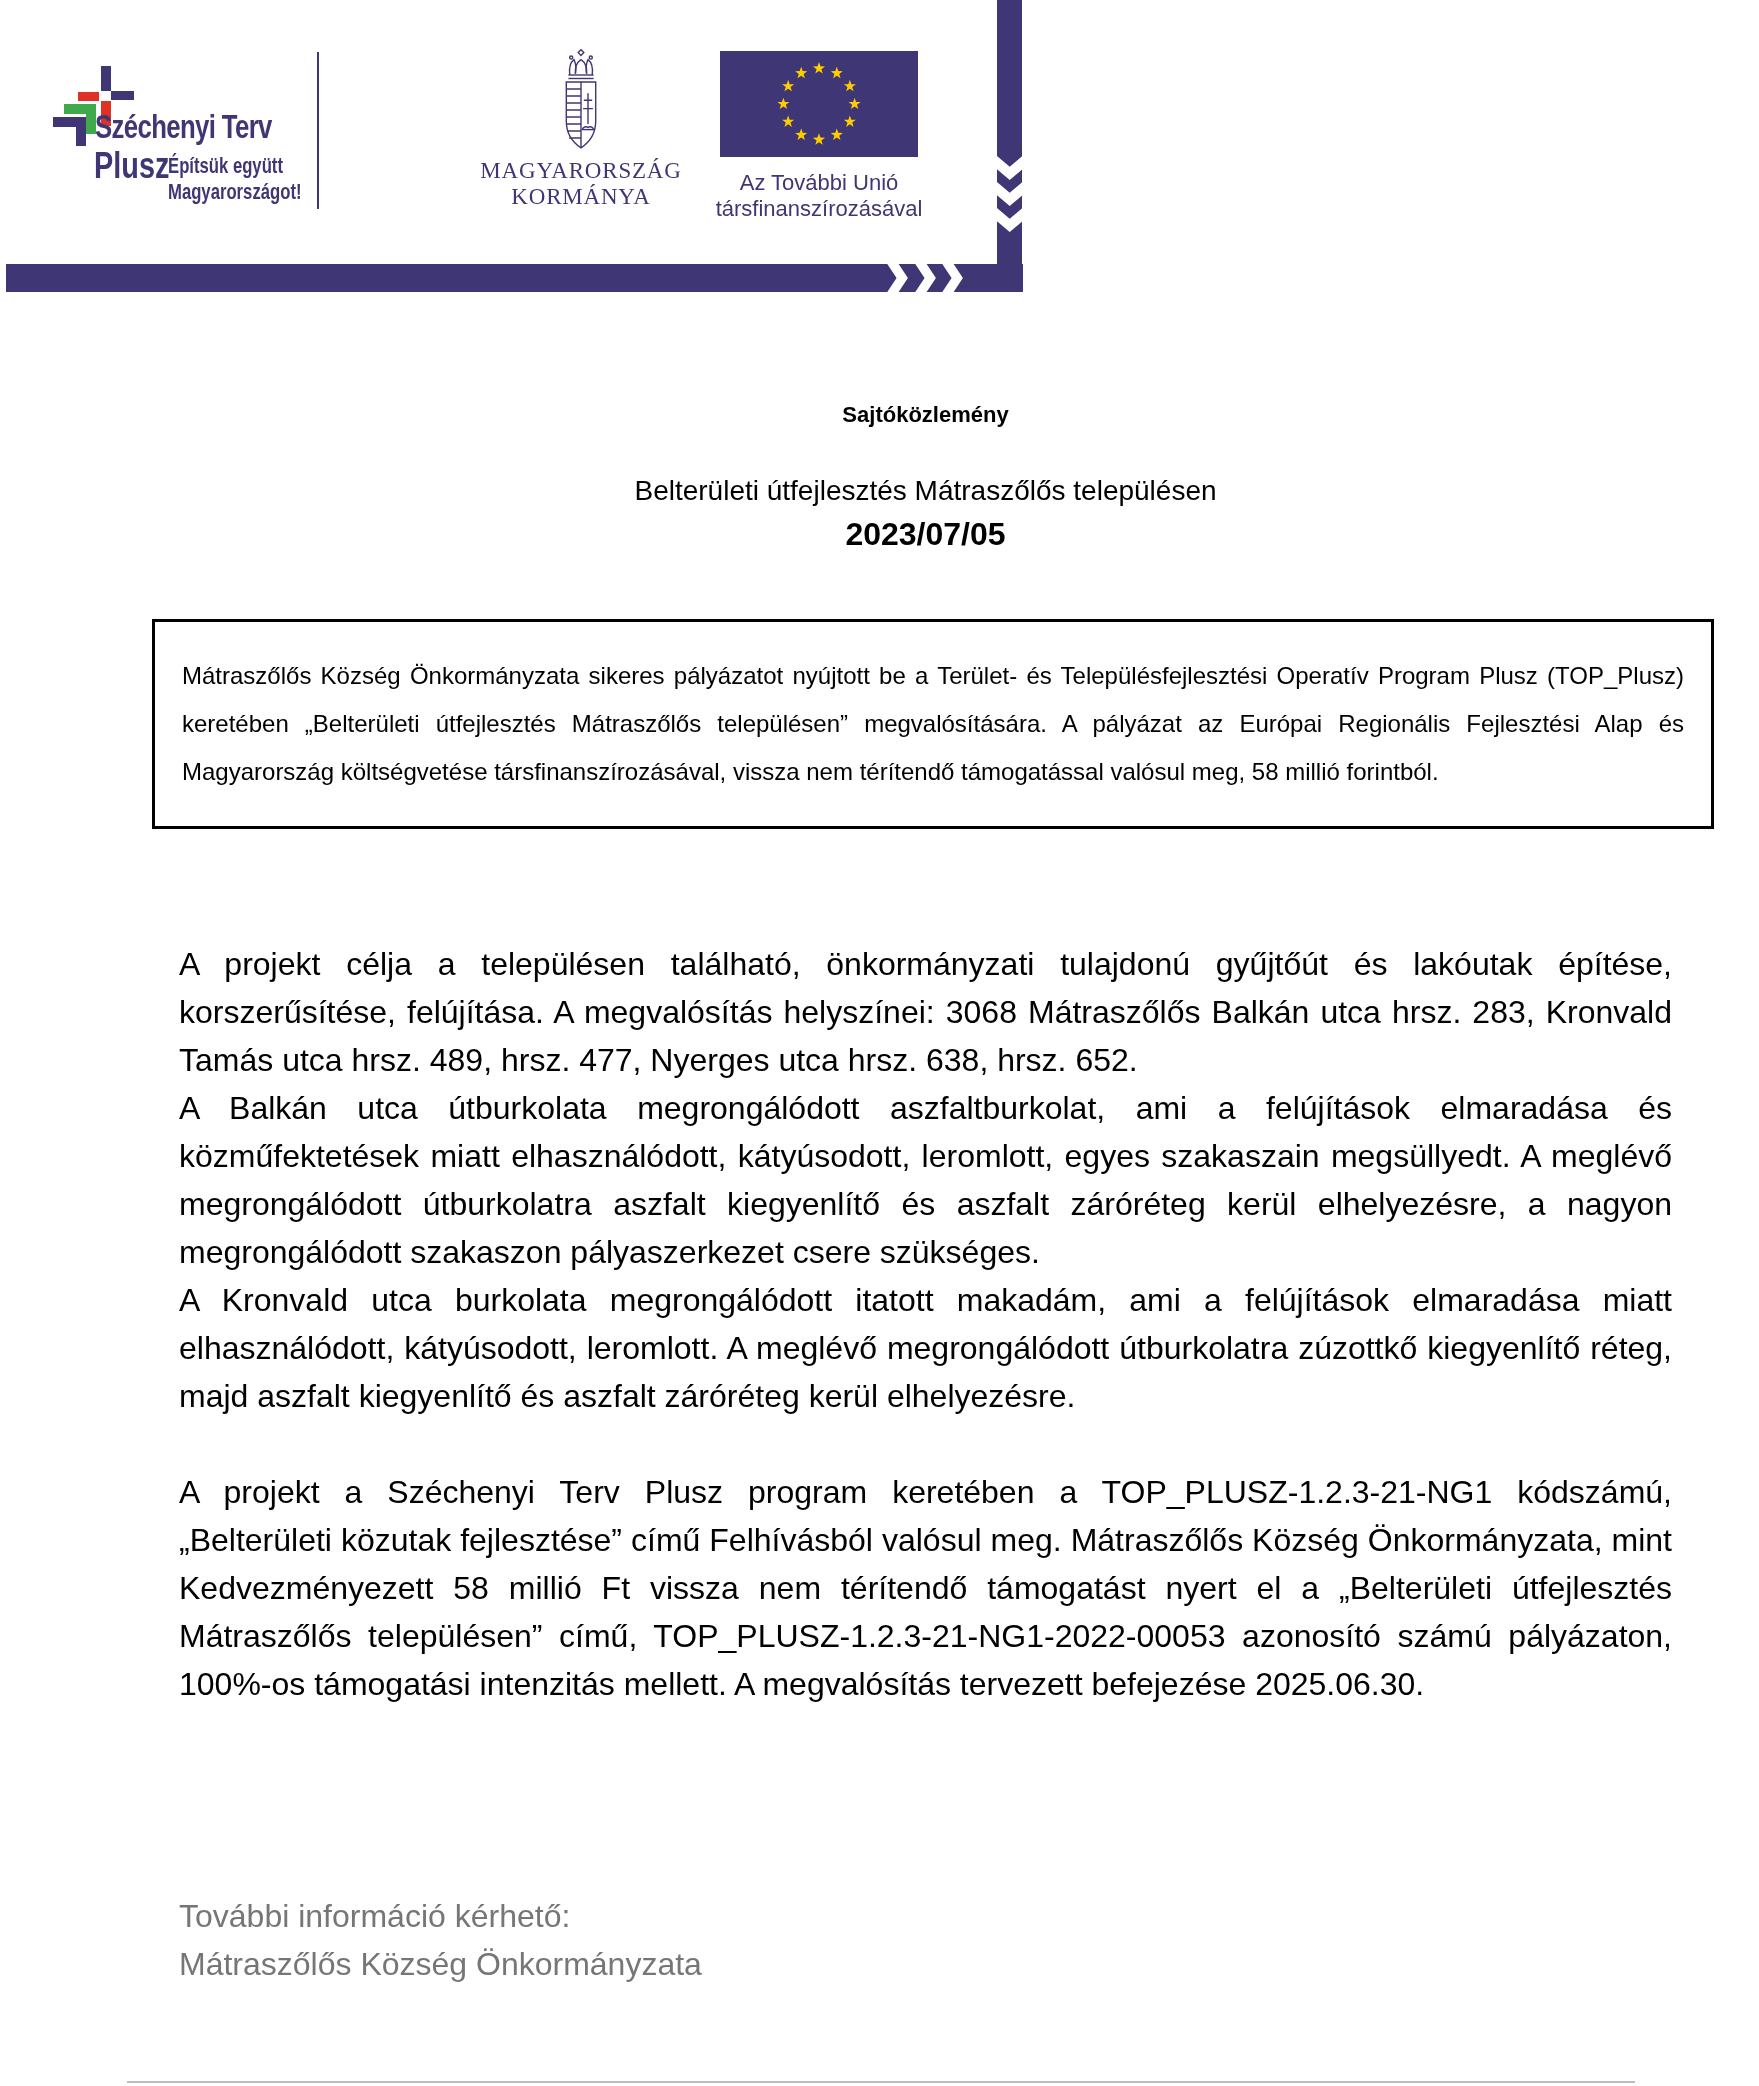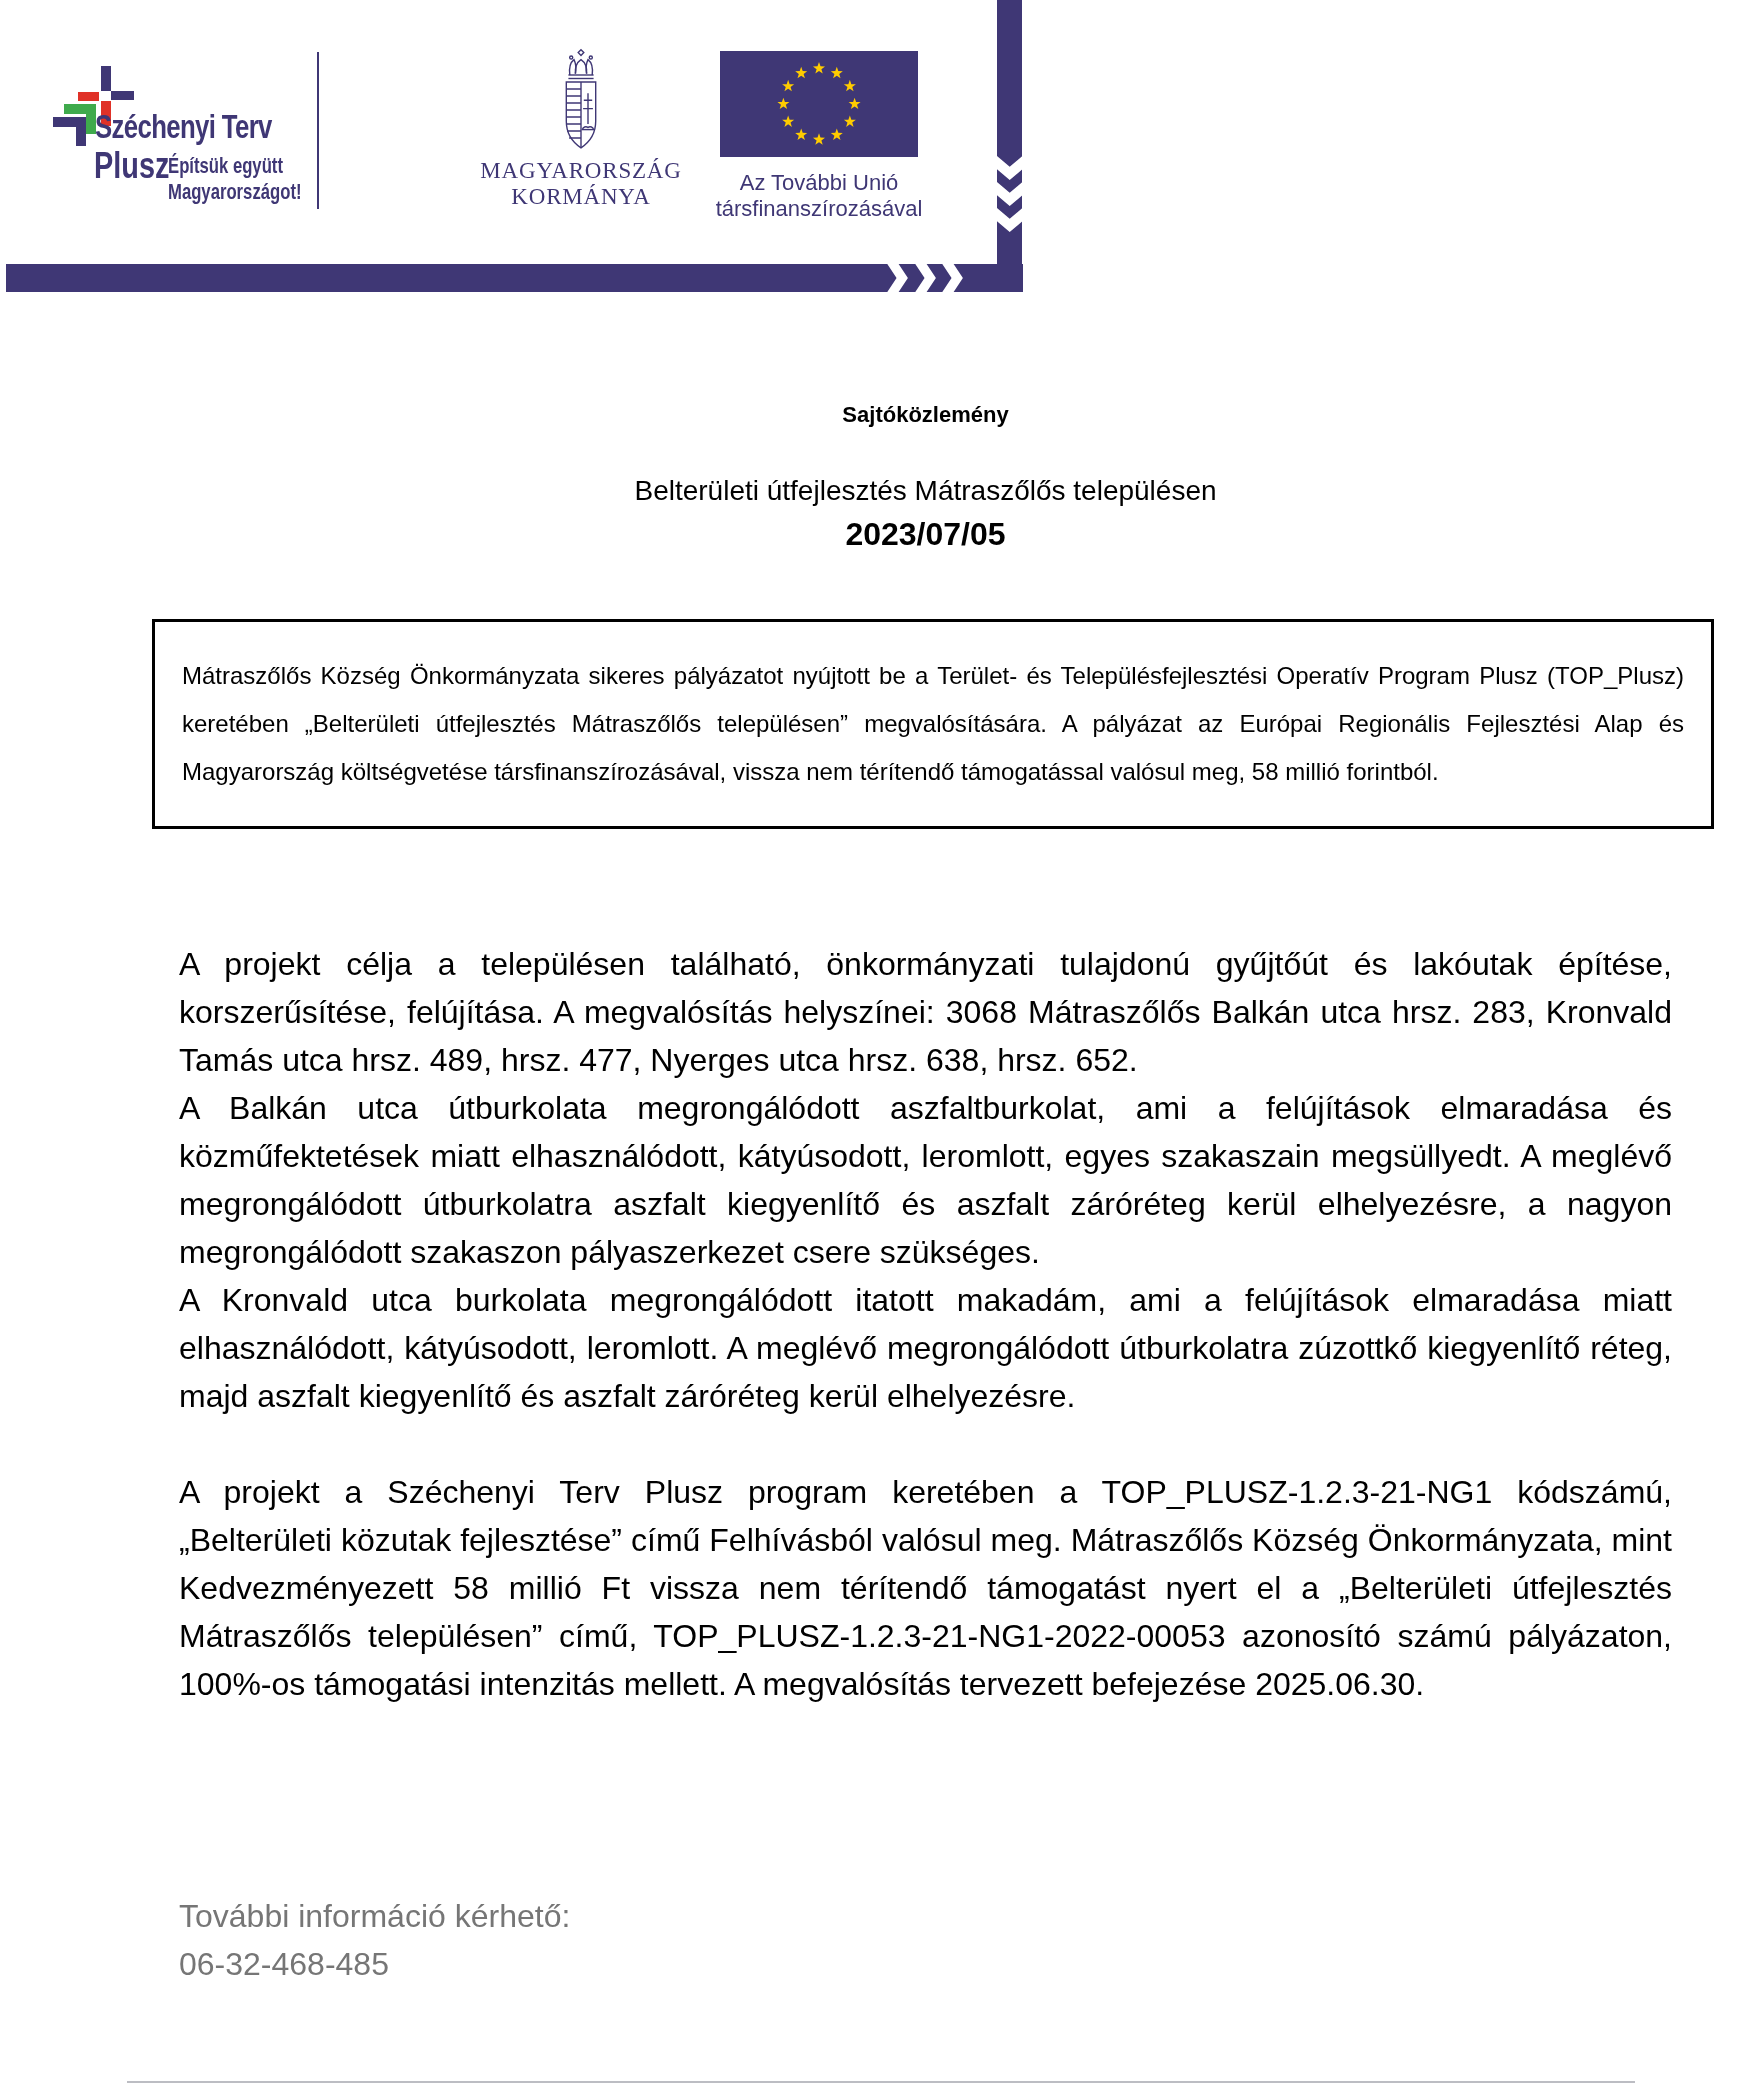--- a/index.html
+++ b/index.html
@@ -147,17 +147,17 @@
 
 <div class="content">
   <p>A projekt célja a településen található, önkormányzati tulajdonú gyűjtőút és lakóutak építése, korszerűsítése, felújítása. A megvalósítás helyszínei: 3068 Mátraszőlős Balkán utca hrsz. 283, Kronvald Tamás utca hrsz. 489, hrsz. 477, Nyerges utca hrsz. 638, hrsz. 652.</p>
   <p>A Balkán utca útburkolata megrongálódott aszfaltburkolat, ami a felújítások elmaradása és közműfektetések miatt elhasználódott, kátyúsodott, leromlott, egyes szakaszain megsüllyedt. A meglévő megrongálódott útburkolatra aszfalt kiegyenlítő és aszfalt záróréteg kerül elhelyezésre, a nagyon megrongálódott szakaszon pályaszerkezet csere szükséges.</p>
   <p>A Kronvald utca burkolata megrongálódott itatott makadám, ami a felújítások elmaradása miatt elhasználódott, kátyúsodott, leromlott. A meglévő megrongálódott útburkolatra zúzottkő kiegyenlítő réteg, majd aszfalt kiegyenlítő és aszfalt záróréteg kerül elhelyezésre.</p>
   <p class="gap">A projekt a Széchenyi Terv Plusz program keretében a TOP_PLUSZ-1.2.3-21-NG1 kódszámú, „Belterületi közutak fejlesztése” című Felhívásból valósul meg. Mátraszőlős Község Önkormányzata, mint Kedvezményezett 58 millió Ft vissza nem térítendő támogatást nyert el a „Belterületi útfejlesztés Mátraszőlős településen” című, TOP_PLUSZ-1.2.3-21-NG1-2022-00053 azonosító számú pályázaton, 100%-os támogatási intenzitás mellett. A megvalósítás tervezett befejezése 2025.06.30.</p>
 </div>
 
 <div class="footer">
   <div>További információ kérhető:</div>
-  <div>06-32-468-485</div>
+  <div>Mátraszőlős Község Önkormányzata</div>
 </div>
 
 <div class="bottom-rule"></div>
 
 
 </body></html>

